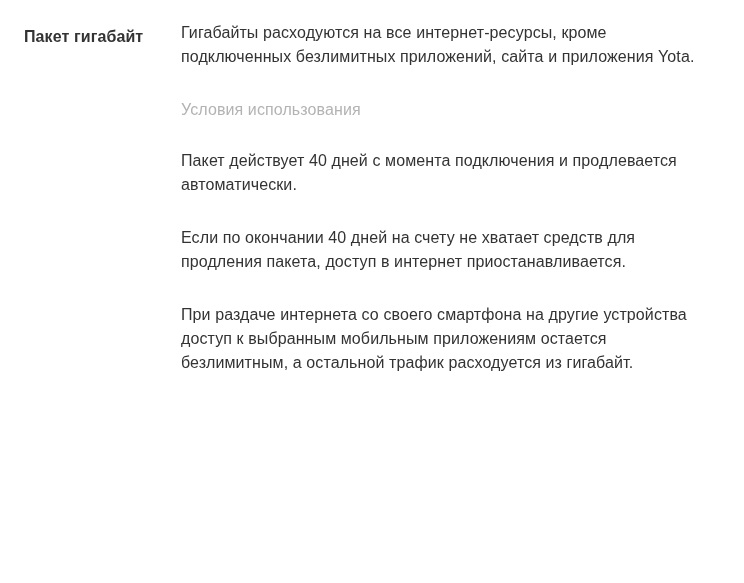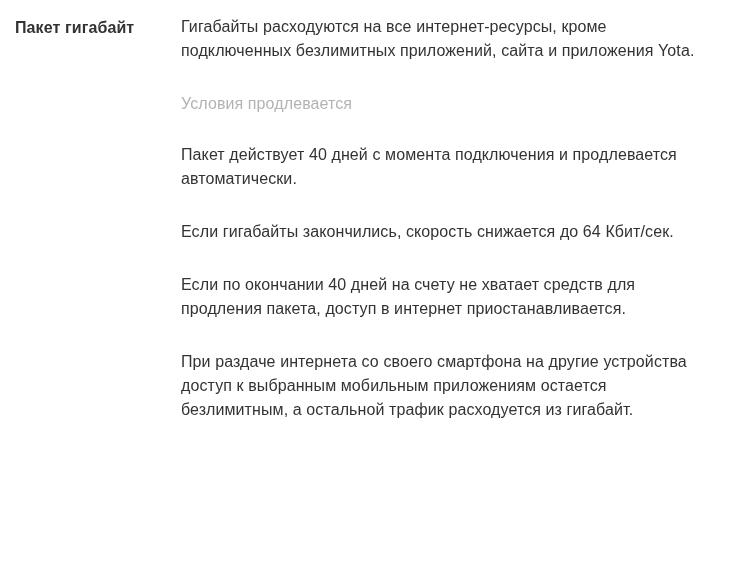--- a/index.html
+++ b/index.html
@@ -18,51 +18,50 @@
     display: flex;
     align-items: flex-start;
     box-sizing: border-box;
     padding: 9px 40px 0 8px;
   }
   .left-col {
     width: 173px;
     flex: 0 0 173px;
   }
   .row-title {
-    margin: 7px;
+    margin: 16px;
     font-size: 16px;
     line-height: 24px;
     font-weight: bold;
     color: #333333;
     letter-spacing: 0.1px;
   }
   .right-col {
     flex: 1 1 auto;
     max-width: 523px;
   }
   .right-col p {
-    margin: 6px 0 29px 0;
+    margin: 12px 0 29px 0;
     font-size: 16px;
     line-height: 24px;
     color: #333333;
     letter-spacing: 0.1px;
   }
   .right-col p.muted {
     color: #b3b3b3;
     margin-bottom: 27px;
   }
 </style>
 </head>
 <body>
 
 <div class="section">
   <div class="left-col">
     <h3 class="row-title">Пакет гигабайт</h3>
   </div>
   <div class="right-col">
     <p>Гигабайты расходуются на все интернет-ресурсы, кроме подключенных безлимитных приложений, сайта и приложения Yota.</p>
-    <p class="muted">Условия продлевается</p>
+    <p class="muted">Условия использования</p>
     <p>Пакет действует 40 дней с момента подключения и продлевается автоматически.</p>
-    <p>Если гигабайты закончились, скорость снижается до 64 Кбит/сек.</p>
     <p>Если по окончании 40 дней на счету не хватает средств для продления пакета, доступ в интернет приостанавливается.</p>
     <p>При раздаче интернета со своего смартфона на другие устройства доступ к выбранным мобильным приложениям остается безлимитным, а остальной трафик расходуется из гигабайт.</p>
   </div>
 </div>
 
 </body></html>

